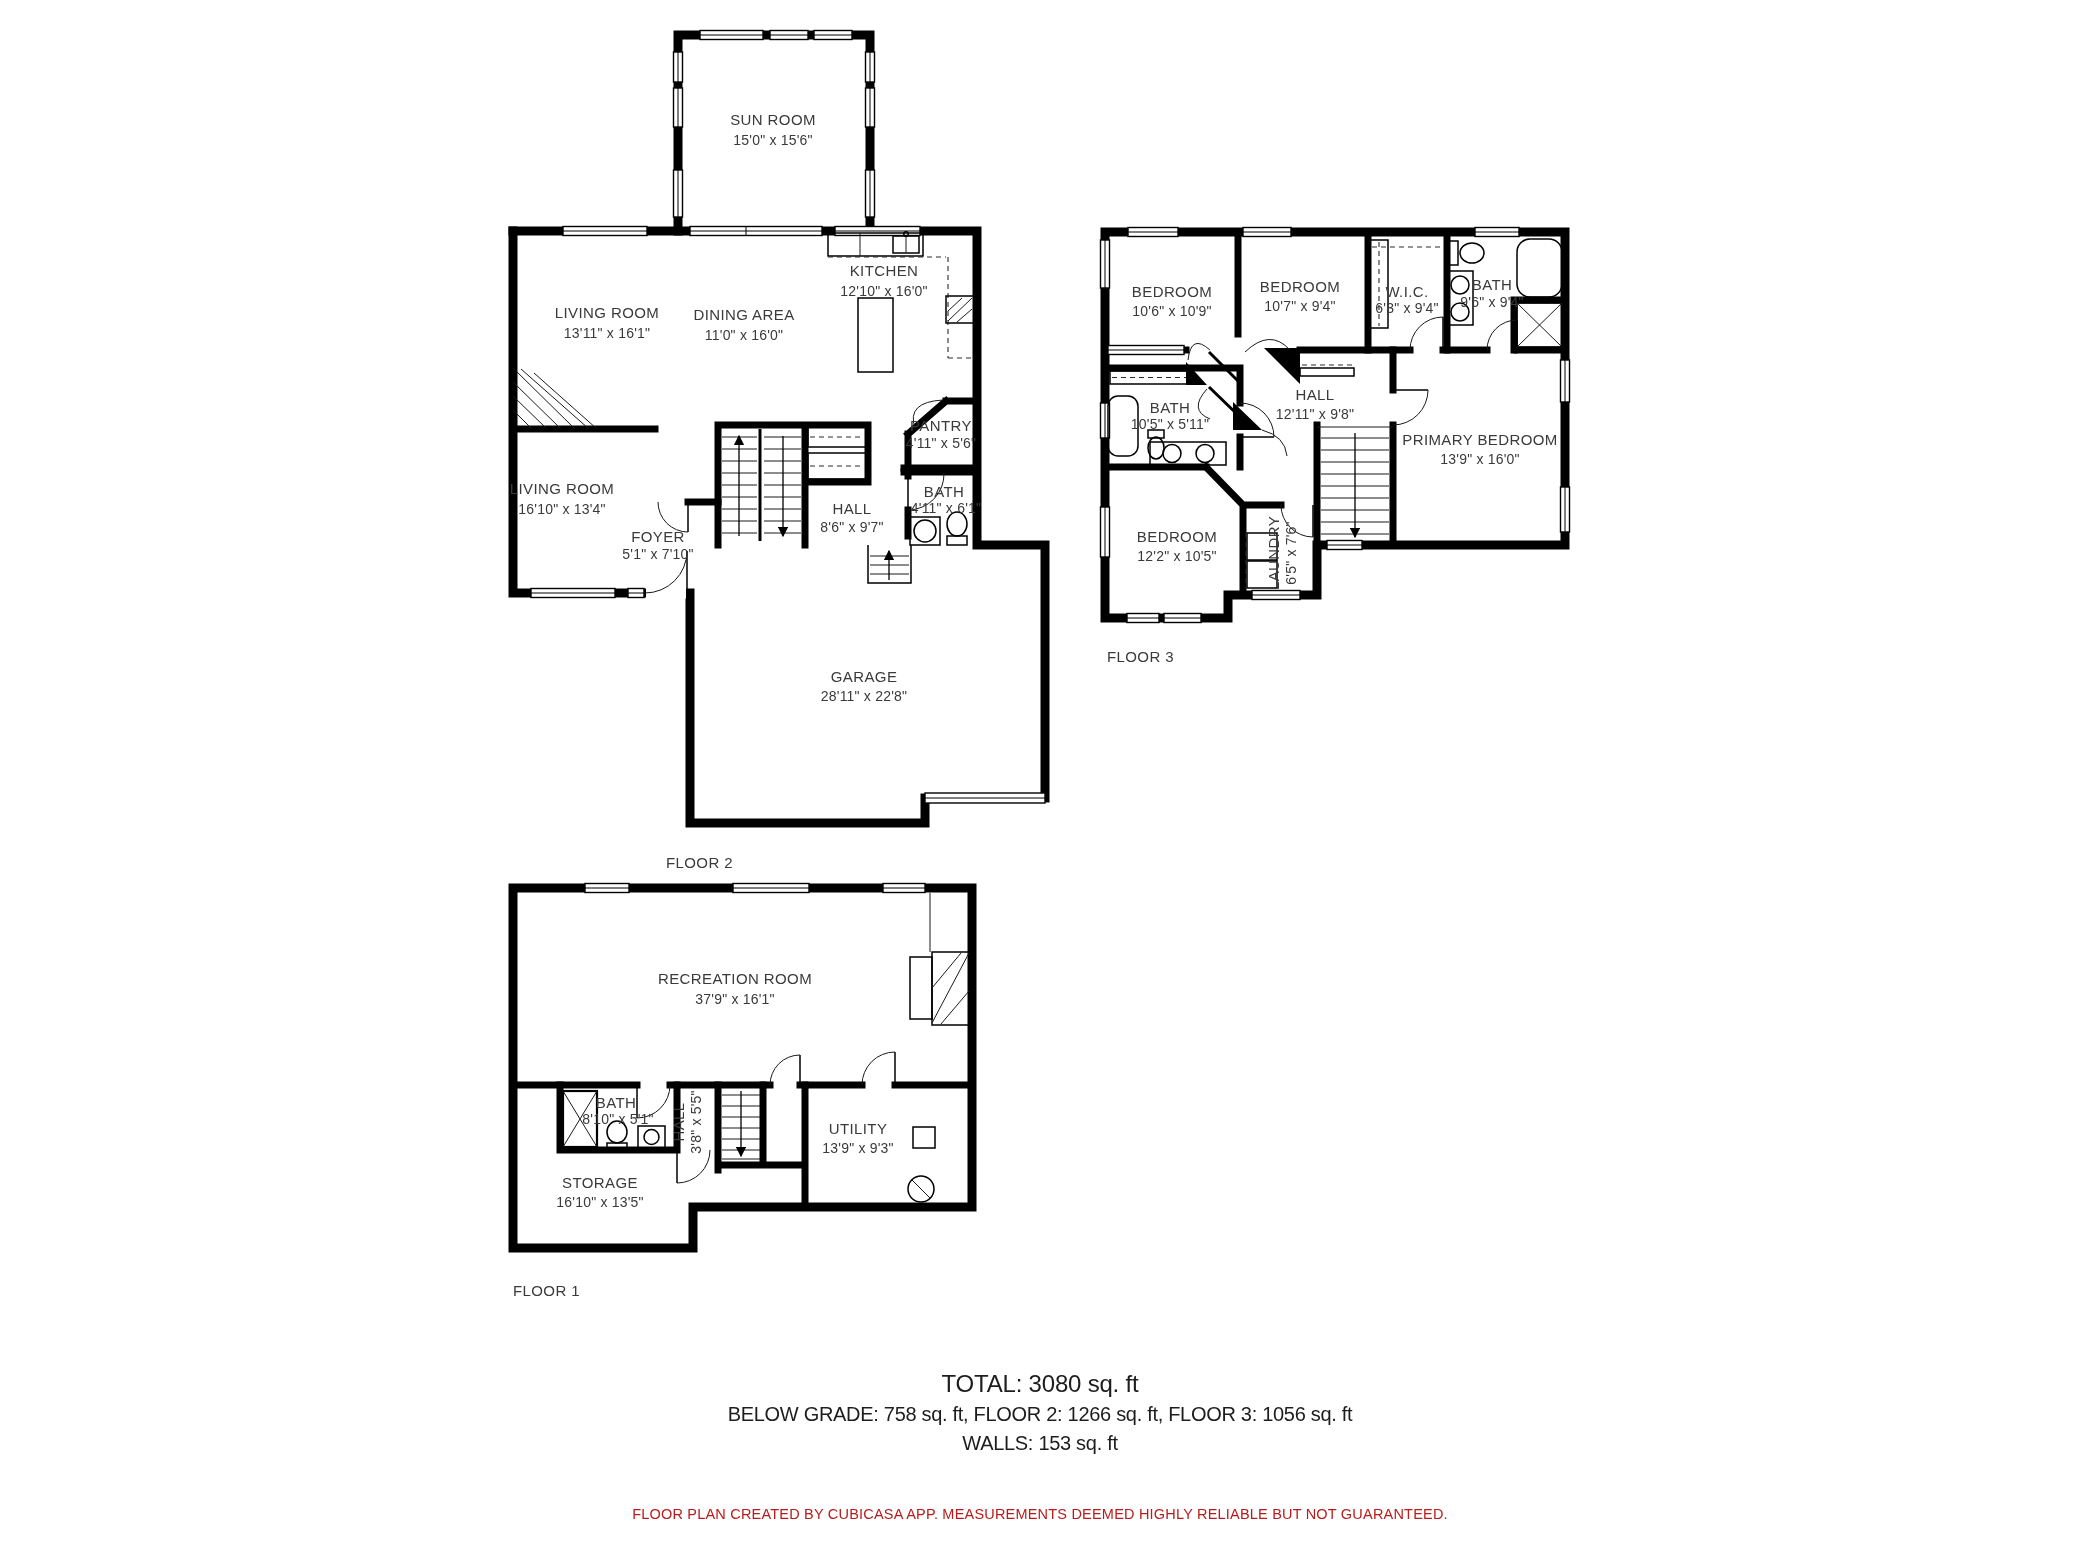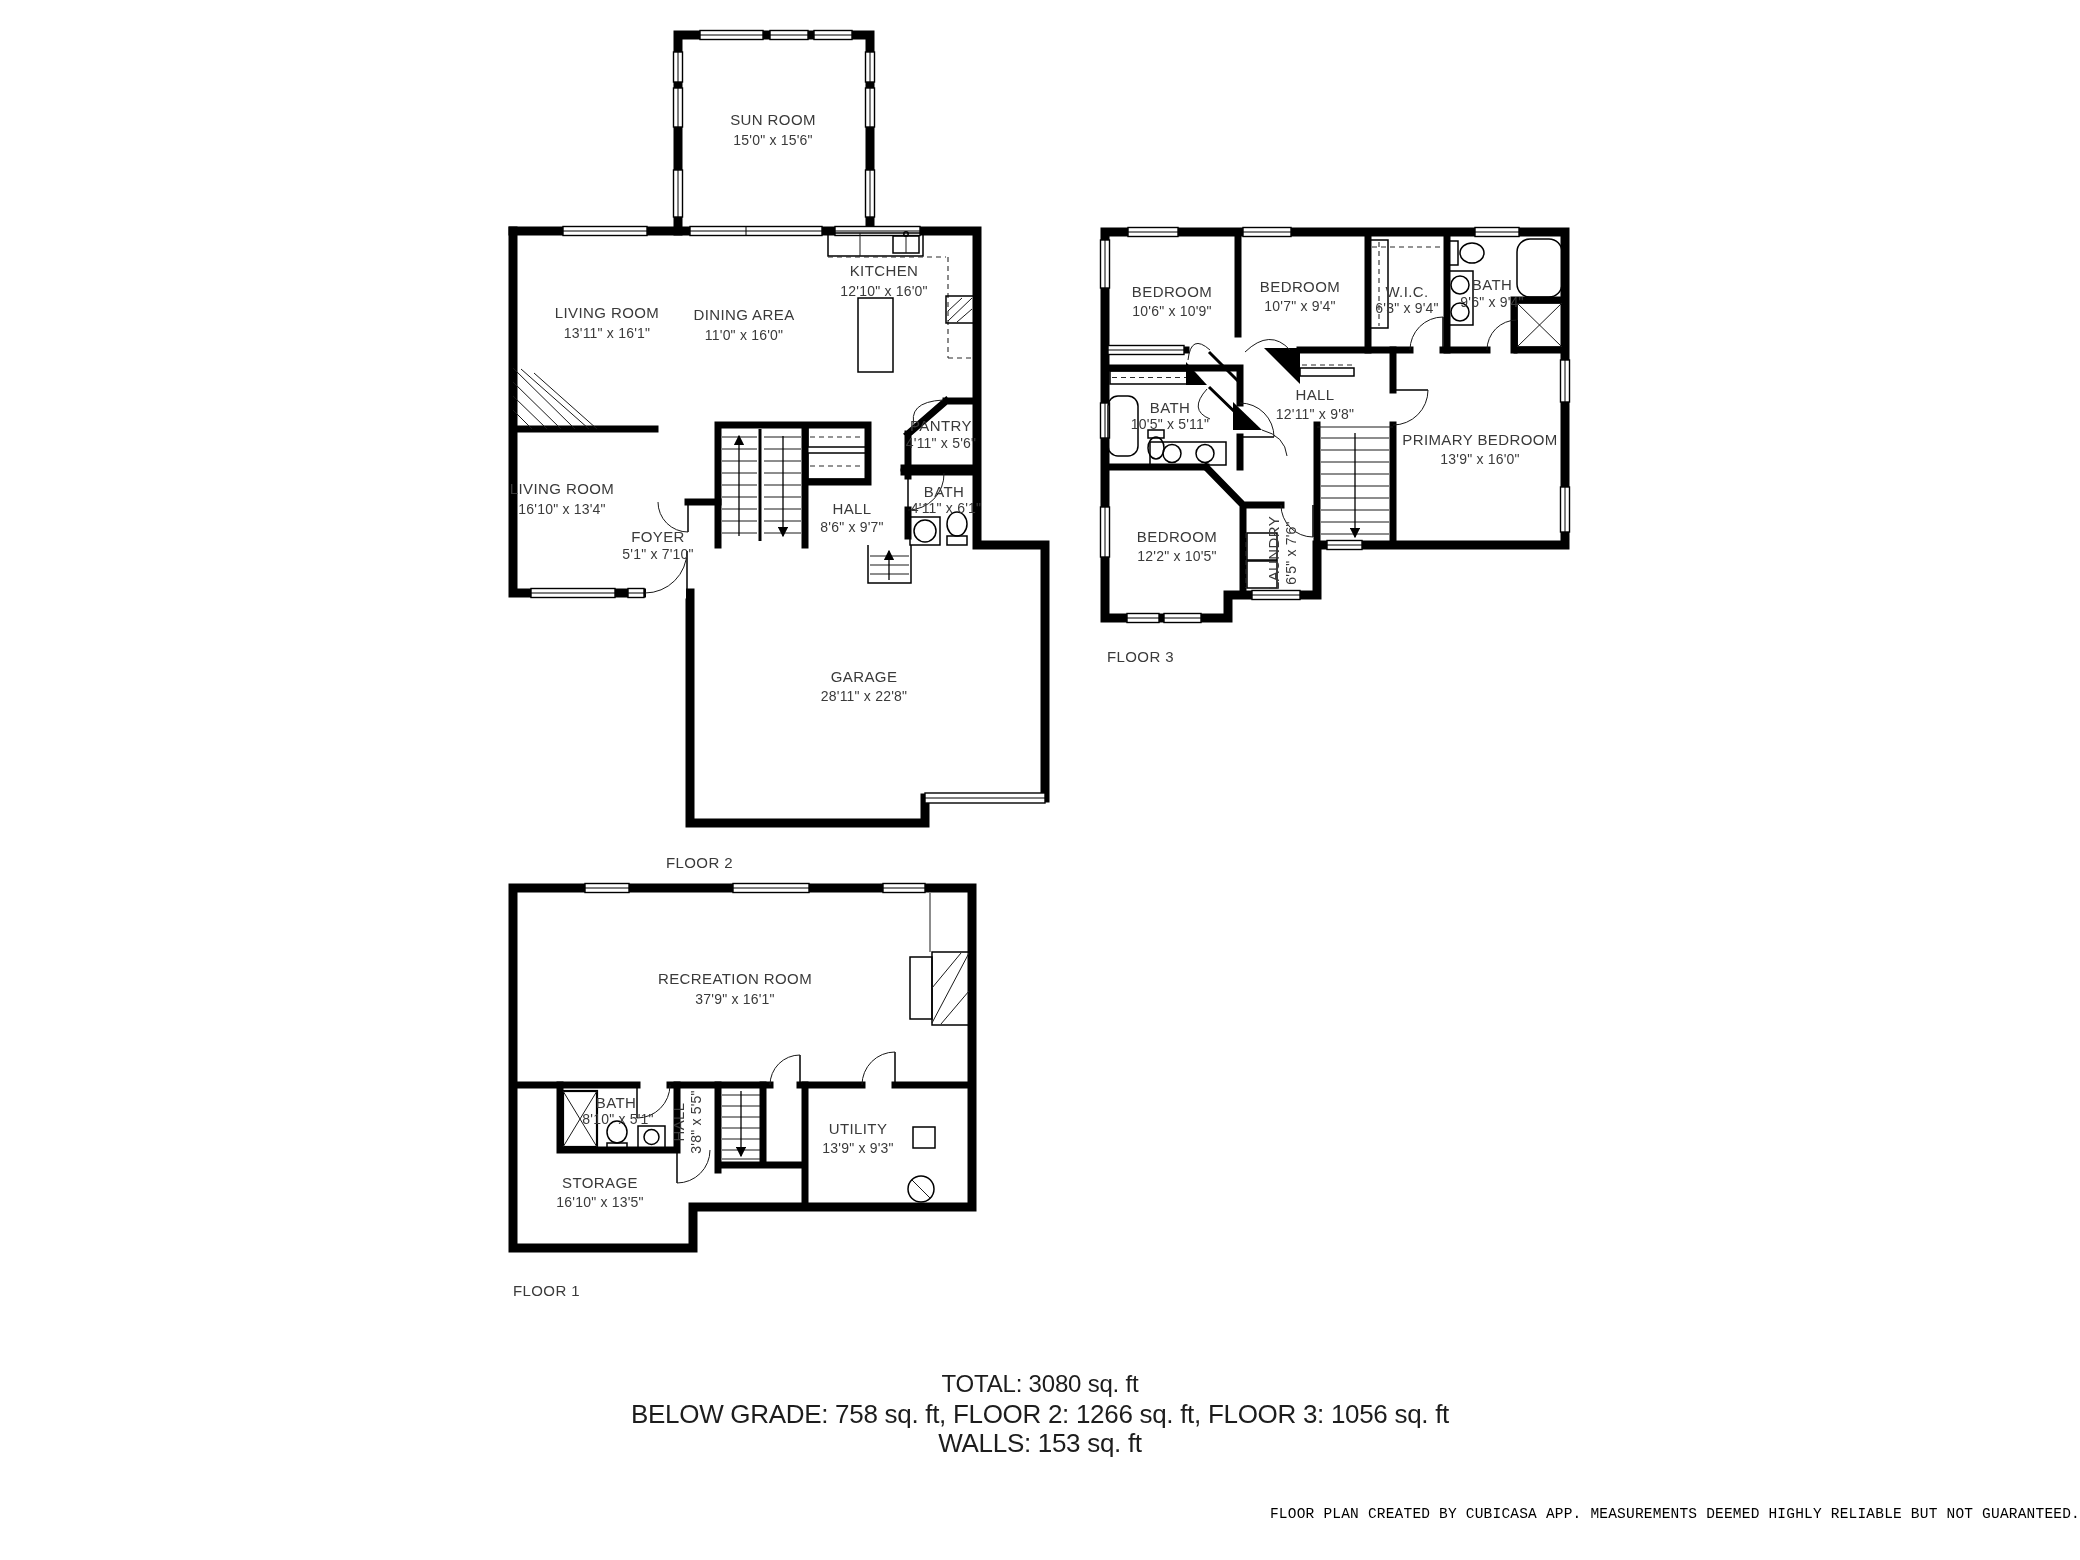--- a/index.html
+++ b/index.html
@@ -16,23 +16,23 @@
   .blk{fill:#000;stroke:none;}
   .win rect{fill:#fff;stroke:#000;stroke-width:1.4;}
   .win line{stroke:#000;stroke-width:1;}
   .arrow{stroke:#000;stroke-width:1.3;fill:none;marker-end:url(#arh);}
   text.rn{font-size:15px;fill:#3a3a3a;text-anchor:middle;letter-spacing:.4px;}
   text.rd{font-size:14px;fill:#3a3a3a;text-anchor:middle;letter-spacing:.2px;}
   text.fl{font-size:15px;fill:#3a3a3a;text-anchor:start;letter-spacing:.4px;}
   
   .summary{position:absolute;left:0;top:1368px;width:100%;text-align:center;color:#1d1d1d;}
   .sum-total{font-size:24px;font-weight:400;line-height:32px;letter-spacing:-.2px;}
-  .sum-line{font-size:26px;line-height:29px;letter-spacing:-.3px;}
-  .footer{position:absolute;left:0;top:1506px;width:100%;text-align:right;color:#000000;
-          font-size:14.5px;letter-spacing:.2px;font-family:Liberation Mono, monospace;}
+  .sum-line{font-size:20px;line-height:29px;letter-spacing:-.3px;}
+  .footer{position:absolute;left:0;top:1506px;width:100%;text-align:center;color:#b91c1c;
+          font-size:14.5px;letter-spacing:.2px;}
 </style>
 </head>
 <body>
 
 <svg id="plan-svg" width="2080" height="1560" viewBox="0 0 2080 1560">
   <defs>
     <marker id="arh" markerWidth="8" markerHeight="8" refX="7" refY="4" orient="auto">
       <path d="M0,0 L8,4 L0,8 Z" fill="#000"></path>
     </marker>
   </defs>

